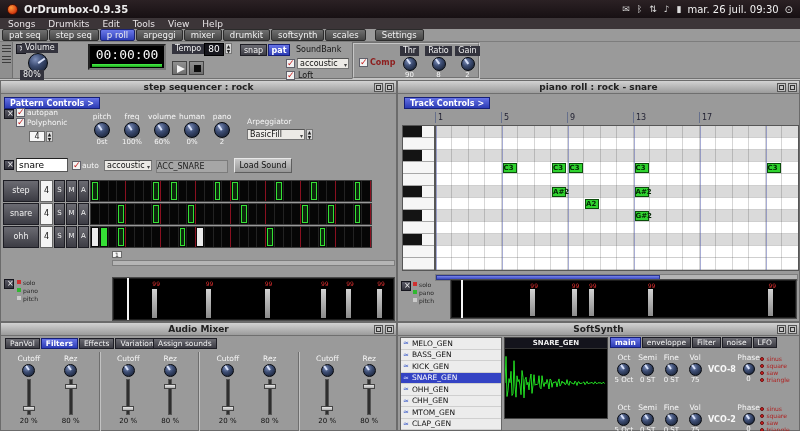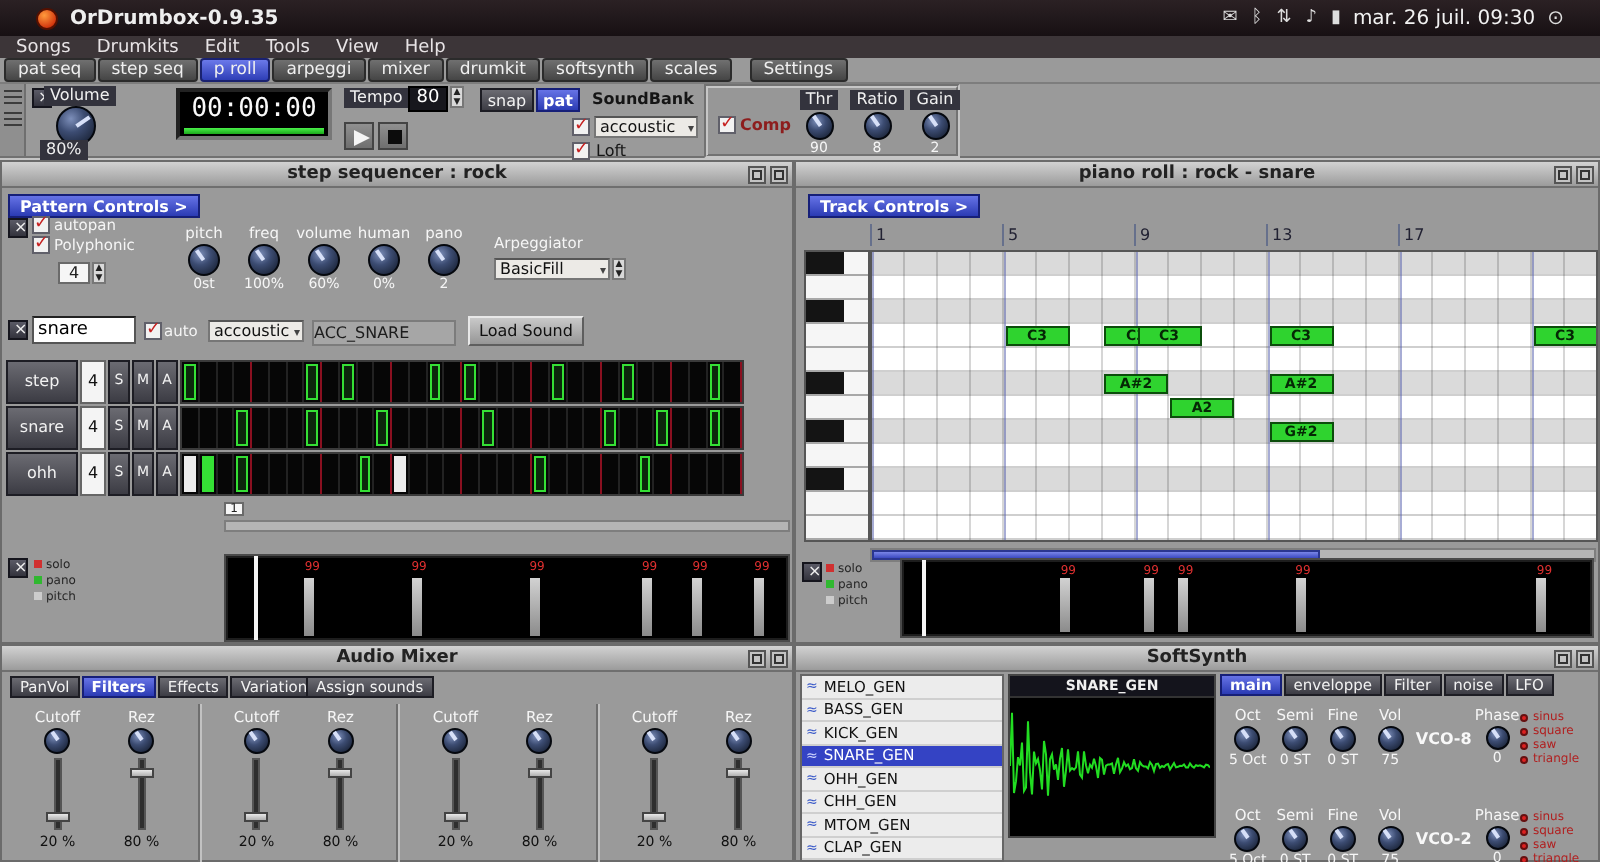--- a/index.html
+++ b/index.html
@@ -1,20 +1,20 @@
 <!DOCTYPE html>
 <html><head>
 <meta charset="utf-8">
 <style>
 *{margin:0;padding:0;box-sizing:border-box}
 body{background:#3c3c3c;font-family:"DejaVu Sans","Liberation Sans",sans-serif}
 #screen{position:relative;width:800px;height:431px;background:#9a9a9a;overflow:hidden;font-size:9px;color:#111}
 .abs{position:absolute}
 
-.topbar{position:absolute;left:0;top:0;width:800px;height:18px;background:linear-gradient(#2b2124,#171013);color:#eee;display:flex;align-items:center;padding:0 18px;gap:6px}
+.topbar{position:absolute;left:0;top:0;width:800px;height:18px;background:linear-gradient(#2b2124,#171013);color:#eee;display:flex;align-items:center;padding:0 7px;gap:6px}
 .appicon{width:11px;height:11px;border-radius:50%;background:radial-gradient(circle at 35% 30%,#ff9a3c,#d43a10 70%,#7a1a04);border:1px solid #551000}
 .wtitle{font-weight:bold;font-size:10px}
 .tray{margin-left:auto;display:flex;gap:7px;font-size:9px;color:#ddd;align-items:center}
 .trayico{font-size:9px}
 .clock{font-size:10px;color:#f2f2f2}
 .power{font-size:10px;color:#ddd}
 .menubar{position:absolute;left:0;top:18px;width:800px;height:11px;background:#3c3538;color:#e8e4e6;display:flex;gap:13px;align-items:center;padding:0 8px;font-size:9px}
 
 .tabsrow{position:absolute;left:0;top:29px;width:800px;height:13px;background:#9a9a9a;display:flex;align-items:center;padding:0 2px;gap:1px;border-bottom:1px solid #7d7d7d}
 .tab{font-size:8.5px;padding:0 6px;height:12px;line-height:11px;color:#f0f0f0;background:linear-gradient(#707070,#454545);border:1px solid #2b2b2b;border-radius:2px;white-space:nowrap}
@@ -78,21 +78,21 @@
 .cell.fill::after{content:"";position:absolute;inset:1px;background:#35e035}
 .cell.white::after{content:"";position:absolute;inset:1px;background:#ececec}
 
 .prkeys{position:absolute;background:#fbfbfb;border:1px solid #565656}
 .pkey{height:12px;border-bottom:1px solid #a8a8a8;position:relative;background:#f6f6f6}
 .bbar{position:absolute;left:0;top:0;height:100%;width:62%;background:#141414}
 .prgrid{position:absolute;background:#fff;border:1px solid #565656;overflow:hidden}
 .grow{height:12px;border-bottom:1px solid #cfcfcf}
 .grow.shade{background:#dadada}
 .prcols{position:absolute;inset:0;background:repeating-linear-gradient(90deg,rgba(80,90,170,.5) 0 1px,transparent 1px 66px),repeating-linear-gradient(90deg,transparent 0 15.5px,rgba(0,0,0,.16) 15.5px 16.5px);pointer-events:none}
-.note{position:absolute;width:32px;height:10px;background:#2fd32f;border:1px solid #0b4d0b;font-size:7px;line-height:8px;text-align:center;color:#052805;font-weight:bold}
+.note{position:absolute;width:14px;height:10px;background:#2fd32f;border:1px solid #0b4d0b;font-size:7px;line-height:8px;color:#052805;font-weight:bold}
 .rmark{position:absolute;top:0;font-size:8px;color:#223;border-left:1px solid #66708c;padding-left:2px;height:11px;line-height:11px}
 
 .ovdisp{position:absolute;background:#000;border:1px solid #4a4a4a;box-shadow:inset 0 0 0 1px #1d1d1d}
 .ovbar{position:absolute;bottom:2px;width:5px;height:70%;background:linear-gradient(#d2d2d2,#8b8b8b)}
 .ovval{position:absolute;top:2px;font-size:6px;color:#e03030}
 .ovplay{position:absolute;top:0;bottom:0;width:2px;background:#f5f5f5}
 .ovlabelrow{display:flex;align-items:center;gap:2px;height:8px}
 .ovdot{width:4px;height:4px}
 .ovltext{font-size:6px;color:#262626}
 
@@ -172,21 +172,21 @@
       <span>00:00:00</span>
       <div class="timebar"></div>
     </div>
     <span class="chip" style="left:172px;top:2px">Tempo</span>
     <div class="darkval abs" style="left:204px;top:1px;width:20px;height:13px">80</div>
     <div class="spin" style="left:225px;top:1px"></div>
     <div class="playbtn" style="left:172px;top:19px"></div>
     <div class="playbtn stopbtn" style="left:189px;top:19px"></div>
     <div class="darkbtn abs" style="left:240px;top:2px;width:27px;height:12px;font-size:8px;text-align:center;line-height:11px">snap</div>
     <div class="bluebtn abs" style="left:268px;top:2px;width:22px;height:12px;font-size:8px;text-align:center;line-height:11px">pat</div>
-    <span class="blab" style="left:296px;top:3px;font-weight:bold">SoundBank</span>
+    <span class="blab" style="left:296px;top:3px;font-weight:normal">SoundBank</span>
     <div class="cbx checked" style="left:286px;top:17px"></div>
     <div class="combo abs" style="left:297px;top:16px;width:52px">accoustic</div>
     <div class="cbx checked" style="left:286px;top:29px"></div>
     <span class="blab" style="left:298px;top:29px">Loft</span>
     <div class="comppanel">
       <div class="cbx checked" style="left:5px;top:14px"></div>
       <span class="abs" style="left:16px;top:14px;font-size:8px;font-weight:bold;color:#8d1d1d">Comp</span>
       <div id="comp-knobs">
           <div class="kgroup"><div class="chip klabel">Thr</div><div class="knob" style="width: 14px; height: 14px; margin: 1px auto 0px;">
               <span class="ptr"></span>

